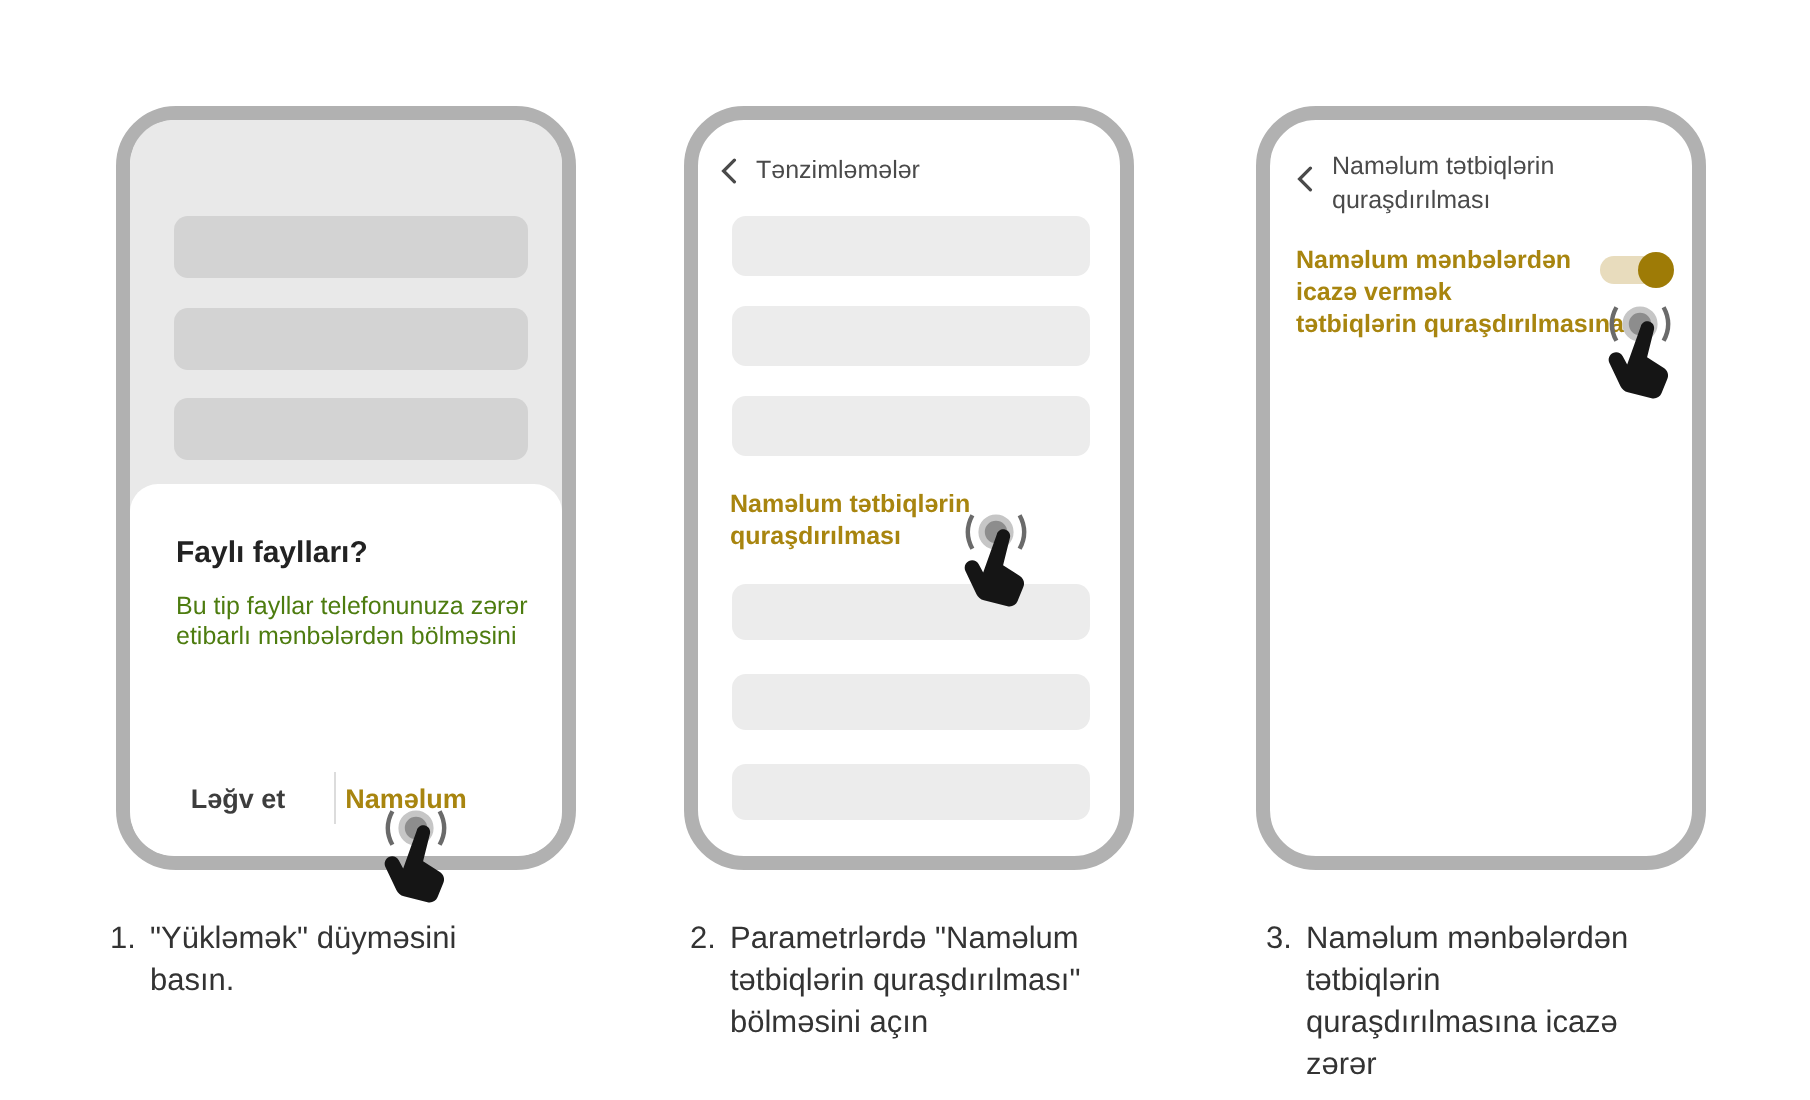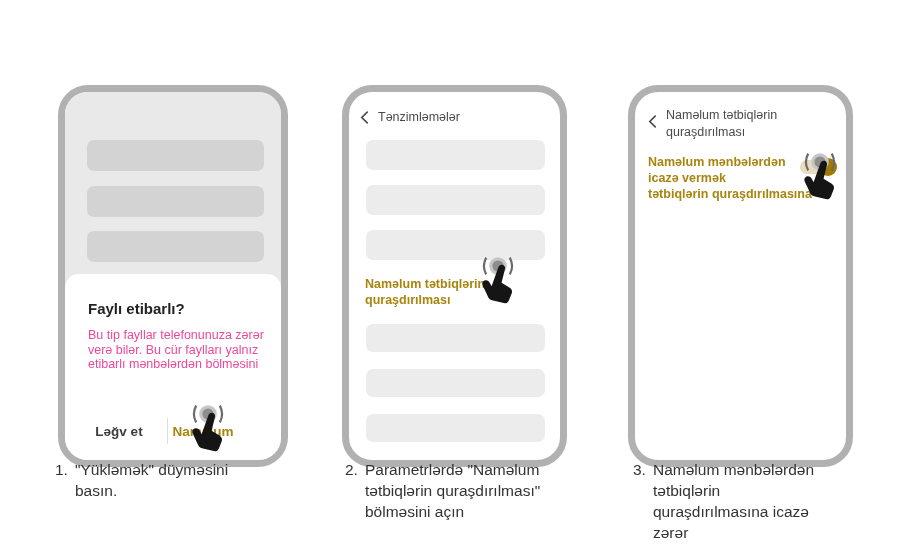--- a/index.html
+++ b/index.html
@@ -5,40 +5,40 @@
   * { margin:0; padding:0; box-sizing:border-box; }
   html,body { background:#fff; }
   .canvas {
     position:relative; width:905px; height:550px; background:#ffffff;
     font-family:"Liberation Sans", sans-serif; overflow:hidden;
   }
 
   
   .phone {
     position:absolute; top:53px; height:382px;
-    border:7px solid #b1b1b1; border-radius:30px; background:#fff;margin-top:32px;
+    border:7px solid #b1b1b1; border-radius:30px; background:#fff;
   }
   .phone1 { left:58px;  width:230px; }
   .phone2 { left:342px; width:225px; }
   .phone3 { left:628px; width:225px; }
   .screen { position:absolute; inset:0; border-radius:22px; overflow:hidden; }
 
   
   .backdrop { position:absolute; inset:0; background:#e9e9e9; }
   .bar { position:absolute; border-radius:7px; }
   .bar.dark  { left:22px; width:177px; height:31px; background:#d3d3d3; }
   .bar.light { left:17px; width:179px; background:#ececec; }
 
   .dialog {
     position:absolute; left:0; right:0; top:182px; bottom:0;
     background:#ffffff; border-radius:14px 14px 22px 22px;
   }
   .dialog-title { position:absolute; left:23px; top:26px; font-size:15px; font-weight:bold; color:#222; }
   .dialog-body  { position:absolute; left:23px; top:54px; width:184px;
-                  font-size:12.5px; line-height:14.5px; color:#ec4899; }
+                  font-size:12.5px; line-height:14.5px; color:#4d7c0f; }
   .dialog-actions { position:absolute; left:0; right:0; top:146px; height:24px; }
   .btn { background:none; border:none; font-family:inherit; font-size:13.5px; cursor:pointer; position:absolute; top:0; height:22px; }
   .btn-cancel   { left:18px; width:72px; color:#3d3d3d; font-weight:600; }
   .btn-divider  { position:absolute; left:102px; top:-2px; width:1px; height:26px; background:#dcdcdc; }
   .btn-download { left:95px; width:86px; color:#a8850f; font-weight:bold; }
 
   
   .hdr-chevron { position:absolute; }
   .hdr-label { position:absolute; font-size:12.5px; color:#4a4a4a; line-height:17px; }
   .gold { color:#a8850f; font-weight:bold; font-size:12.5px; line-height:16px; }
@@ -69,24 +69,23 @@
 <div class="canvas">
 
   <div class="phone phone1">
     <div class="screen">
       <div class="backdrop">
         <div class="bar dark" style="top:48px"></div>
         <div class="bar dark" style="top:94px"></div>
         <div class="bar dark" style="top:139px"></div>
       </div>
       <div class="dialog">
-        <div class="dialog-title">Faylı etibarlı?</div>
+        <div class="dialog-title">Faylı faylları?</div>
         <div class="dialog-body">
           <div>Bu tip fayllar telefonunuza zərər</div>
-          <div>verə bilər. Bu cür faylları yalnız</div>
           <div>etibarlı mənbələrdən bölməsini</div>
         </div>
         <div class="dialog-actions">
           <button class="btn btn-cancel">Ləğv et</button>
           <div class="btn-divider"></div>
           <button class="btn btn-download">Naməlum</button>
         </div>
       </div>
     </div>
   </div>

